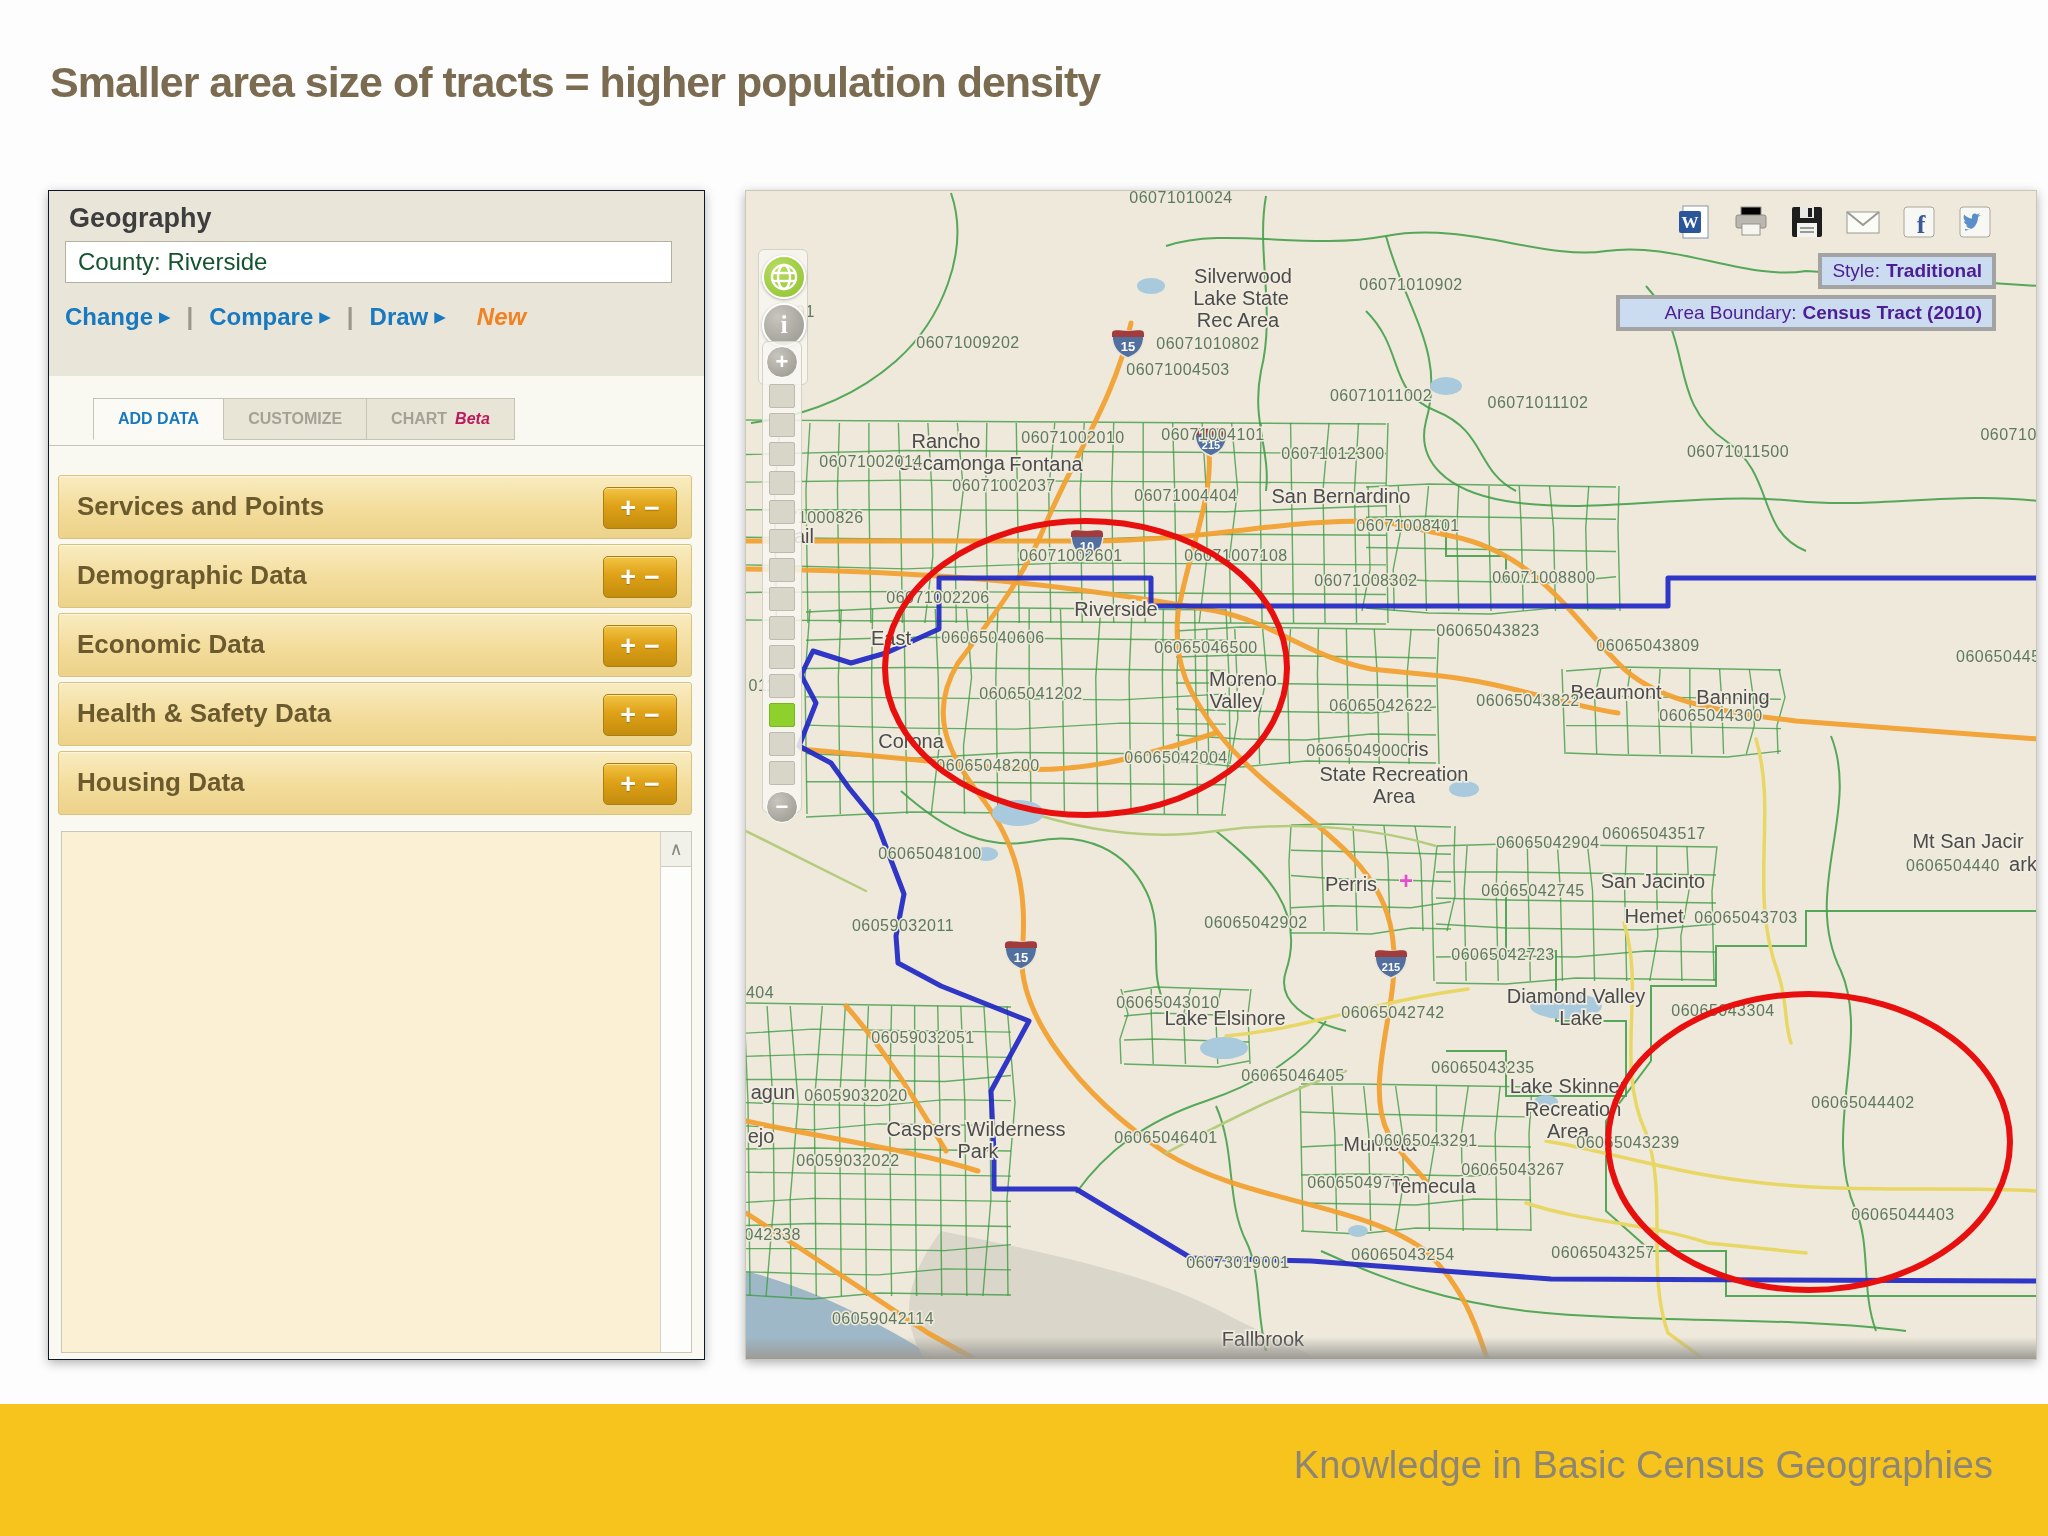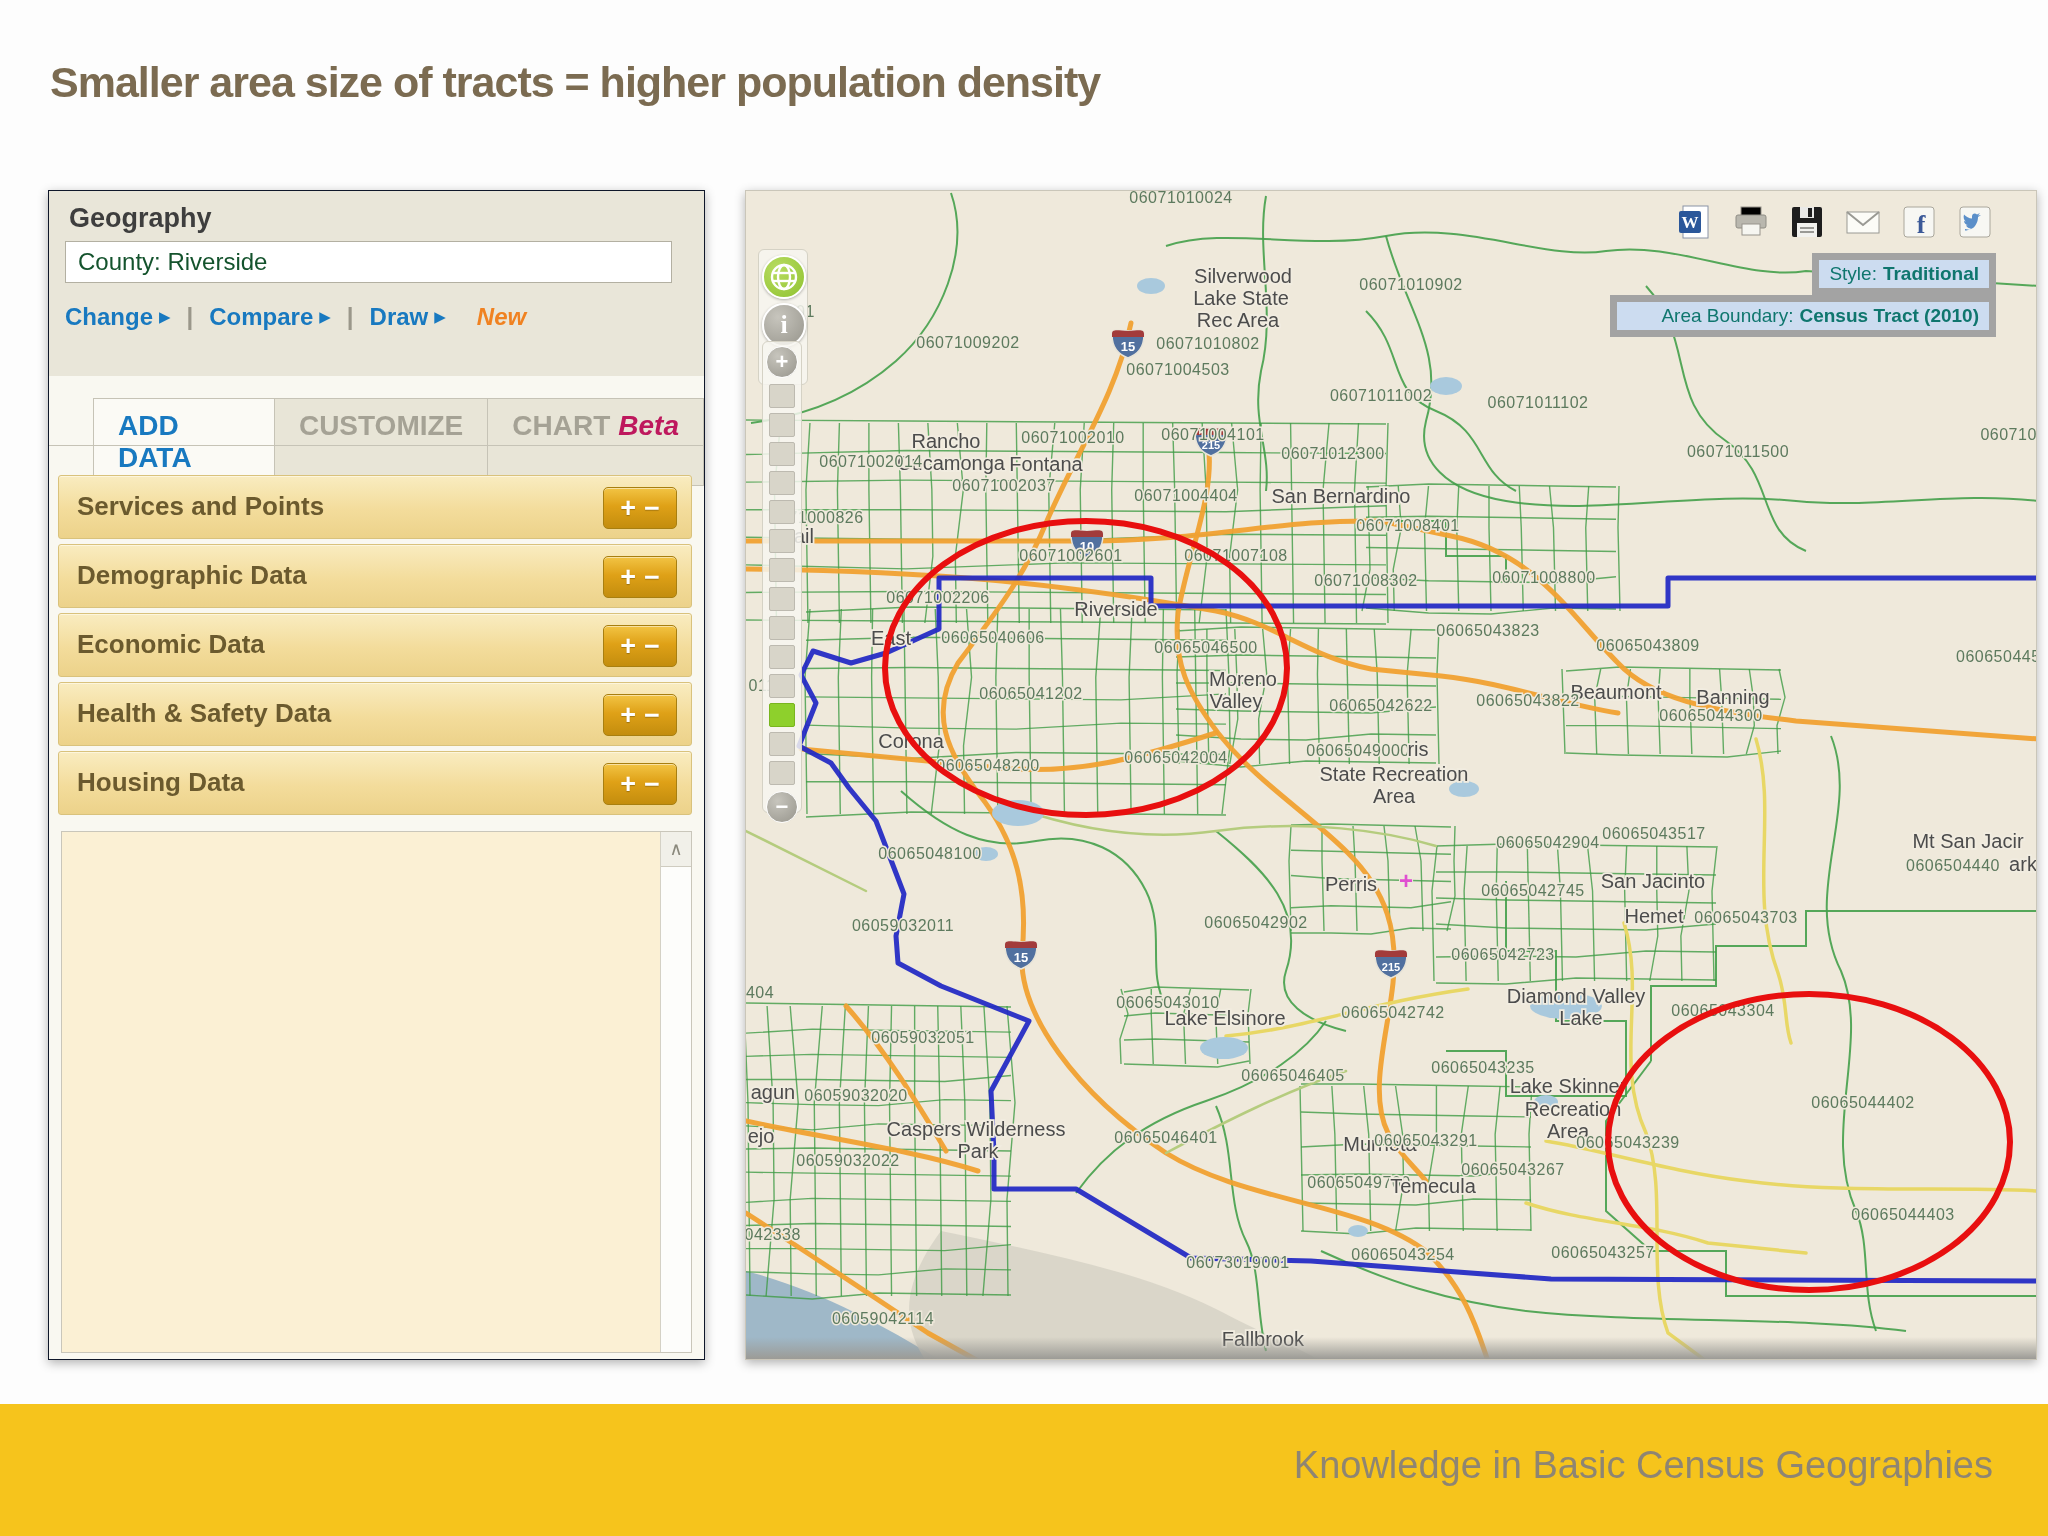--- a/index.html
+++ b/index.html
@@ -13,21 +13,21 @@
   .geo-section{position:absolute;left:0;top:0;right:0;height:185px;background:#e9e6d9;border-bottom:1px solid #cfccbe;}
   .geo-title{position:absolute;left:20px;top:12px;font-size:27px;font-weight:bold;color:#3e3e3e;}
   .geo-input{position:absolute;left:16px;top:50px;width:581px;height:40px;border:1px solid #b3b0a2;background:#fff;
              font-size:24px;color:#14532d;padding:0 12px;font-family:inherit;}
   .geo-links{position:absolute;left:16px;top:112px;font-size:24px;font-weight:bold;color:#9a978a;display:flex;gap:16px;align-items:center;}
   .geo-links a{color:#1879c0;text-decoration:none;cursor:pointer;display:inline-flex;align-items:center;gap:6px;}
   .geo-links .arr{font-size:15px;color:#1879c0;}
   .new-badge{color:#f08221;font-style:italic;font-weight:bold;margin-left:15px;}
   .side-content{position:absolute;left:0;top:185px;right:0;bottom:0;background:#f9f8f1;}
   .tabs-row{position:absolute;left:44px;top:22px;display:flex;}
-  .tab{padding:11px 24px;font-size:28px;font-weight:bold;color:#a5a295;background:#e8e5d7;
+  .tab{padding:11px 24px;font-size:16px;font-weight:bold;color:#a5a295;background:#e8e5d7;
        border:1px solid #c6c3b6;border-left-width:0;cursor:pointer;}
   .tab:first-child{border-left-width:1px;}
   .tab.active{background:#fbfaf5;color:#1879c0;border-bottom-color:#fbfaf5;}
   .tab .beta{color:#be185d;font-style:italic;margin-left:8px;}
   .tabs-underline{position:absolute;left:0;top:69px;right:0;height:1px;background:#c6c3b6;}
   .acc-wrap{position:absolute;left:9px;right:12px;top:99px;}
   .acc-bar{position:relative;height:62px;margin-bottom:5px;border:1px solid #d9c27c;border-radius:3px;
            background:linear-gradient(#f9ecc0,#f3dc9b 55%,#ecd28a);box-shadow:inset 0 1px 0 #fdf6dd;cursor:pointer;}
   .acc-label{position:absolute;left:18px;top:15px;font-size:26px;font-weight:bold;color:#6b5a2e;}
   .acc-btn{position:absolute;right:14px;top:11px;width:72px;height:40px;border-radius:5px;border:1px solid #a87f10;
@@ -69,21 +69,21 @@
   .zoom-strip{position:absolute;left:16px;top:150px;width:40px;height:472px;background:rgba(247,246,240,.85);
               border:1px solid #d5d2c5;border-radius:6px;display:flex;flex-direction:column;align-items:center;padding:4px 0;box-sizing:border-box;}
   .zoom-btn{width:30px;height:30px;border-radius:50%;background:radial-gradient(circle at 35% 30%,#c7c5bd,#97958c);
             border:1px solid #fff;color:#fff;font-size:22px;font-weight:bold;display:flex;align-items:center;justify-content:center;
             flex:none;cursor:pointer;line-height:1;}
   .zoom-track{display:flex;flex-direction:column;gap:5px;margin:6px 0;}
   .zseg{width:24px;height:22px;background:#d8d5c9;border:1px solid #bdbab0;border-radius:2px;cursor:pointer;}
   .zseg.on{background:#8ed02c;border-color:#79b51f;}
   .share-row{position:absolute;top:12px;left:930px;display:flex;gap:18px;align-items:center;}
   .share-ic{width:38px;height:38px;cursor:pointer;}
-  .badge{position:absolute;right:40px;height:28px;background:#ccdcf0;border:7px solid #a3a3a3;color:#0f766e;
+  .badge{position:absolute;right:40px;height:28px;background:#ccdcf0;border:4px solid #a3a3a3;color:#4c1d95;
          font-size:19px;display:flex;align-items:center;padding:0 10px;gap:6px;white-space:nowrap;}
   .badge b{font-weight:bold;}
   #style-badge{top:62px;}
   #area-badge{top:104px;padding-left:44px;}
 
   
   .footer-bar{position:absolute;left:0;right:0;bottom:0;height:132px;background:#f6c41c;}
   .footer-text{position:absolute;right:55px;top:40px;font-size:38px;color:#8e8573;}
 </style>
 </head>

